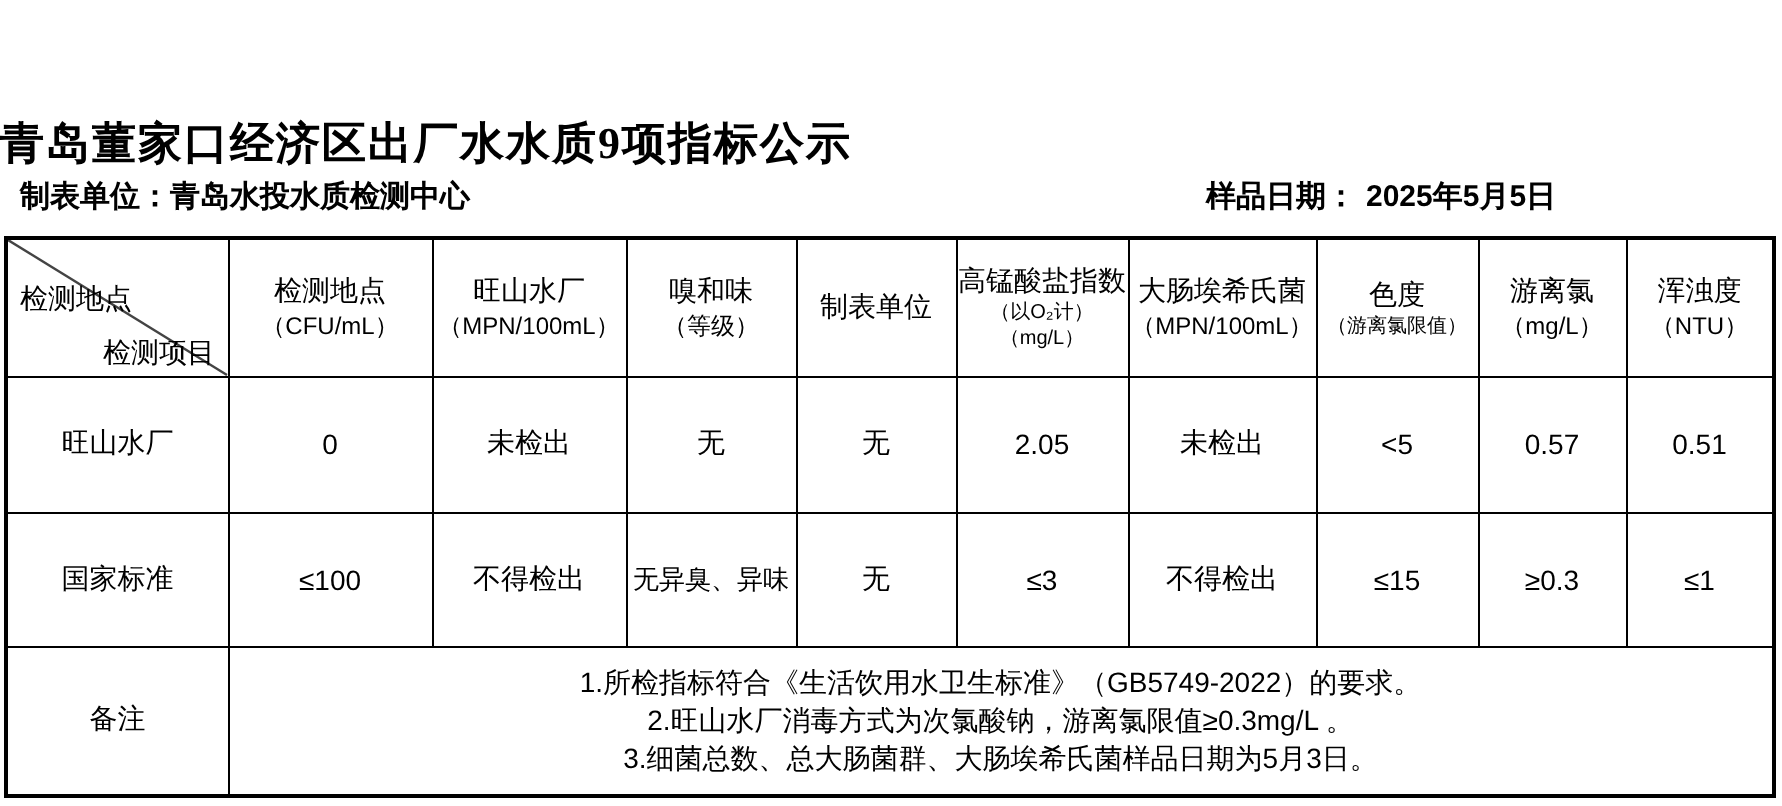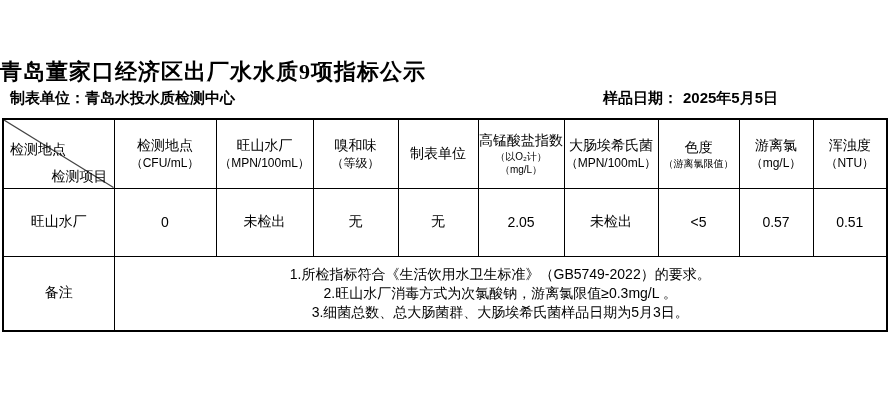--- a/index.html
+++ b/index.html
@@ -125,20 +125,32 @@
     <td>未检出</td>
     <td>无</td>
     <td>无</td>
     <td>2.05</td>
     <td>未检出</td>
     <td>&lt;5</td>
     <td>0.57</td>
     <td>0.51</td>
   </tr>
 
+  <tr style="height:67px">
+    <td>国家标准</td>
+    <td>≤100</td>
+    <td>不得检出</td>
+    <td style="font-size:13px">无异臭、异味</td>
+    <td>无</td>
+    <td>≤3</td>
+    <td>不得检出</td>
+    <td>≤15</td>
+    <td>≥0.3</td>
+    <td>≤1</td>
+  </tr>
 
   <tr style="height:75px">
     <td>备注</td>
     <td class="remarks" colspan="9">
       <div>1.所检指标符合《生活饮用水卫生标准》（GB5749-2022）的要求。</div>
       <div>2.旺山水厂消毒方式为次氯酸钠，游离氯限值≥0.3mg/L 。</div>
       <div>3.细菌总数、总大肠菌群、大肠埃希氏菌样品日期为5月3日。</div>
     </td>
   </tr>
 </tbody>

